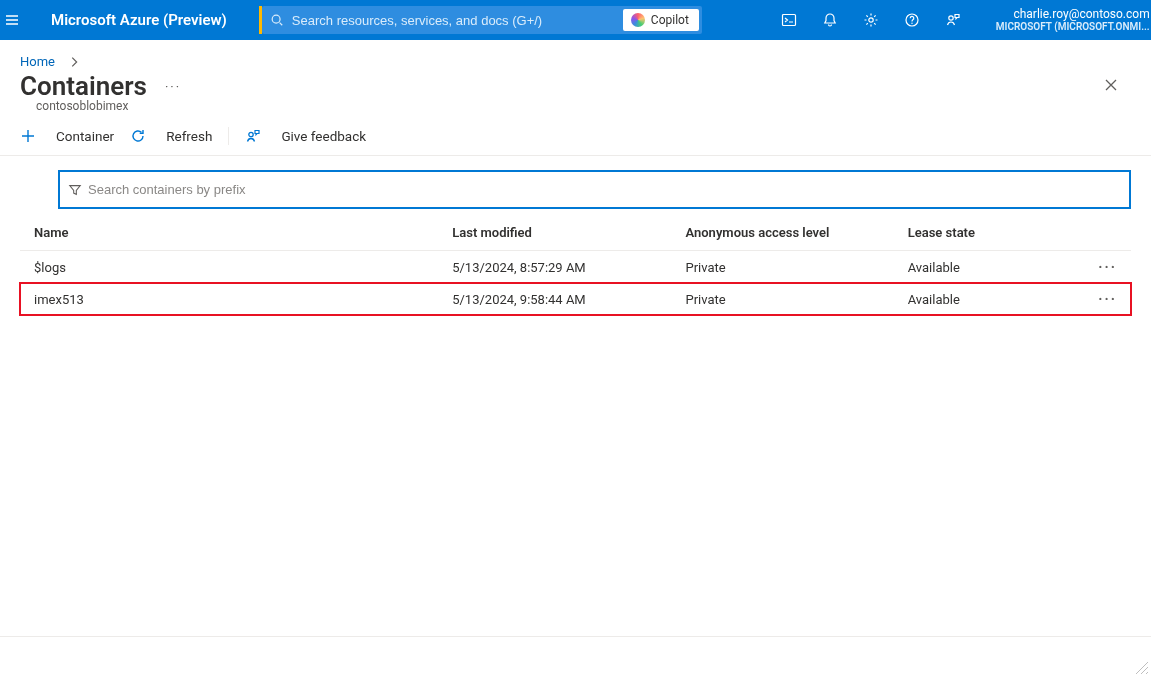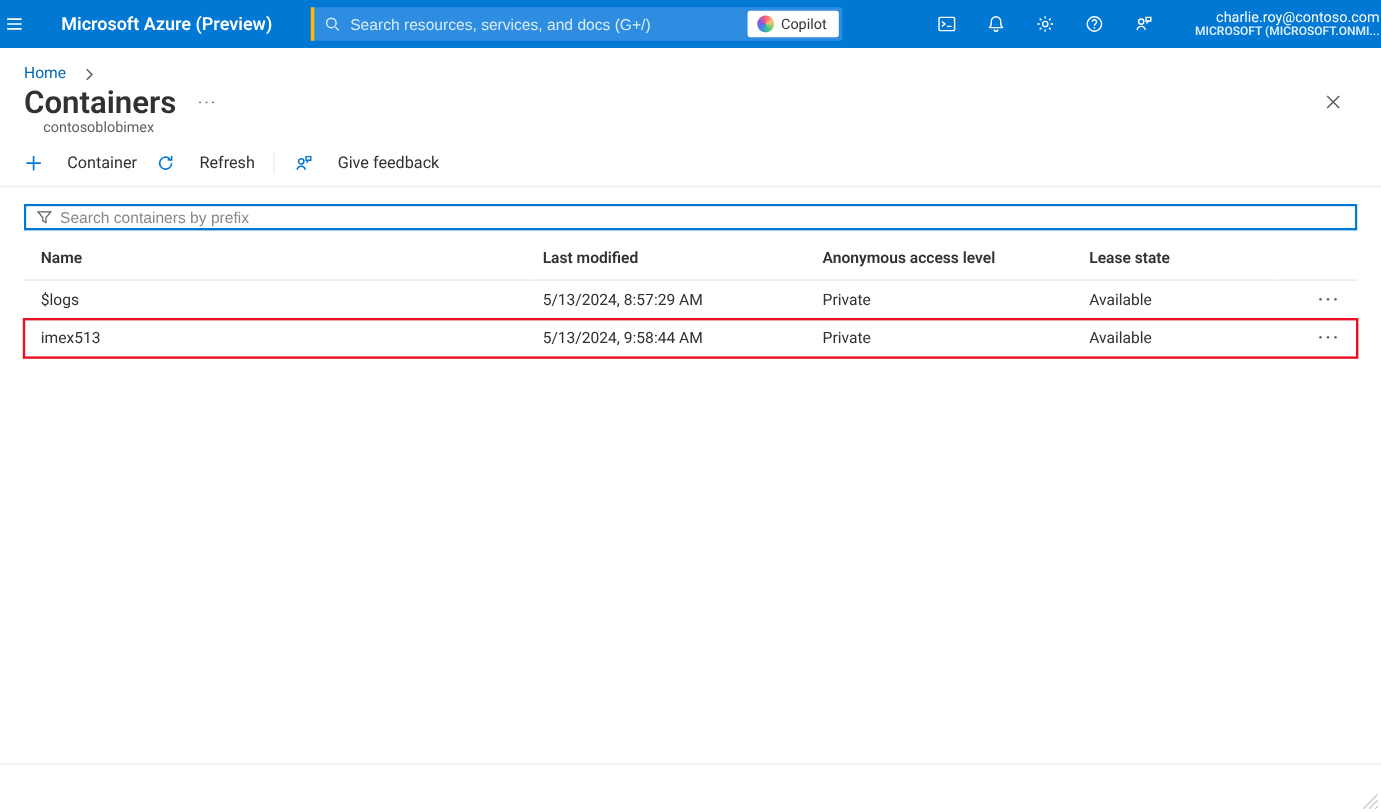--- a/index.html
+++ b/index.html
@@ -197,23 +197,24 @@
     width: 1px; height: 18px; background: var(--border);
   }
 
   
   .filter-row {
     padding: 14px 20px 0 20px;
   }
   .filter-box {
     position: relative;
     border: 2px solid var(--focus-border);
-    height: 22px;
-    display: flex;
-    align-items: center;
+    height: 39px;
+    display: flex;
+    align-items: center;
+    margin-left: 38px;
   }
   .filter-box .ficon {
     position: absolute;
     left: 8px;
     color: #605e5c;
     pointer-events: none;
   }
   .filter-input {
     border: none;
     outline: none;

